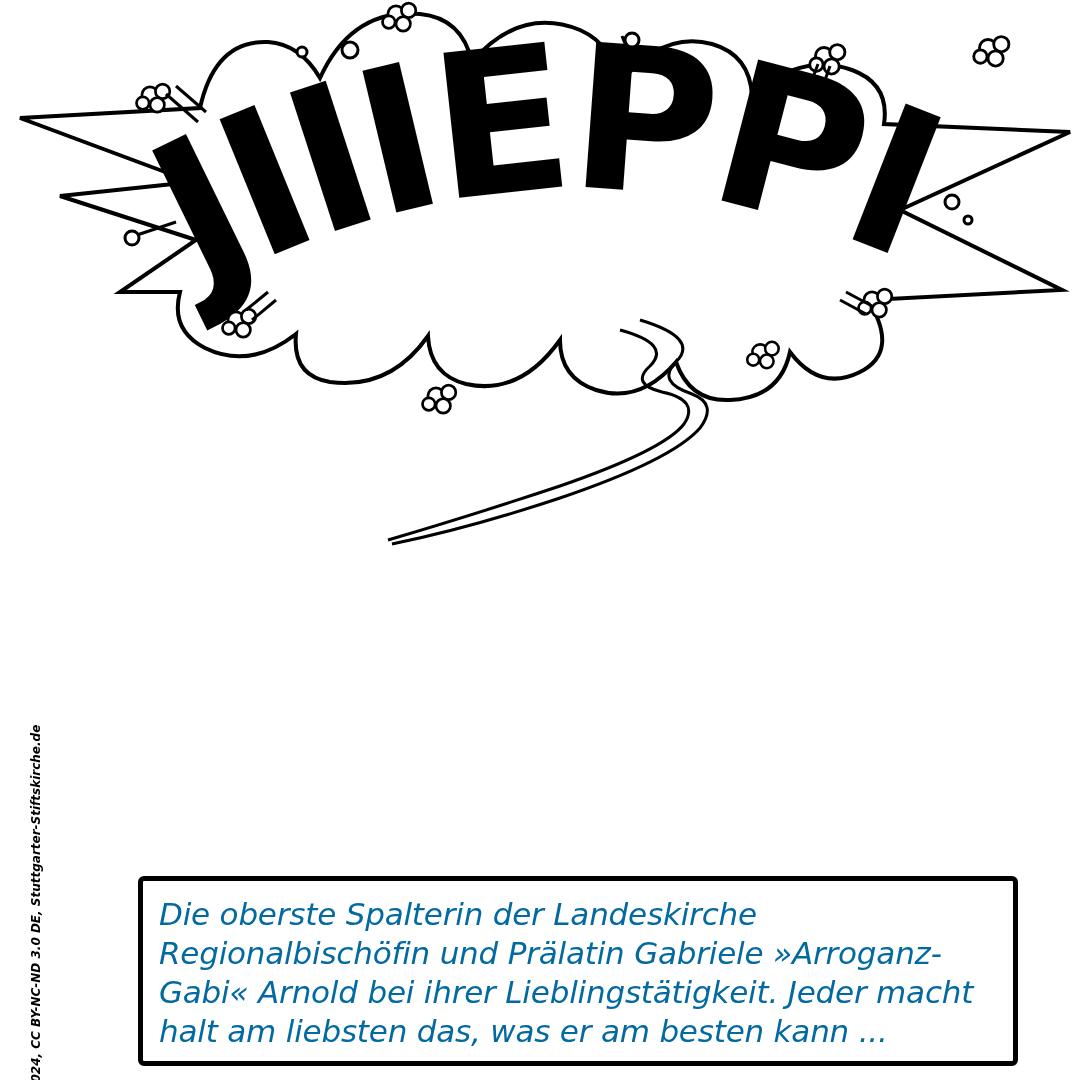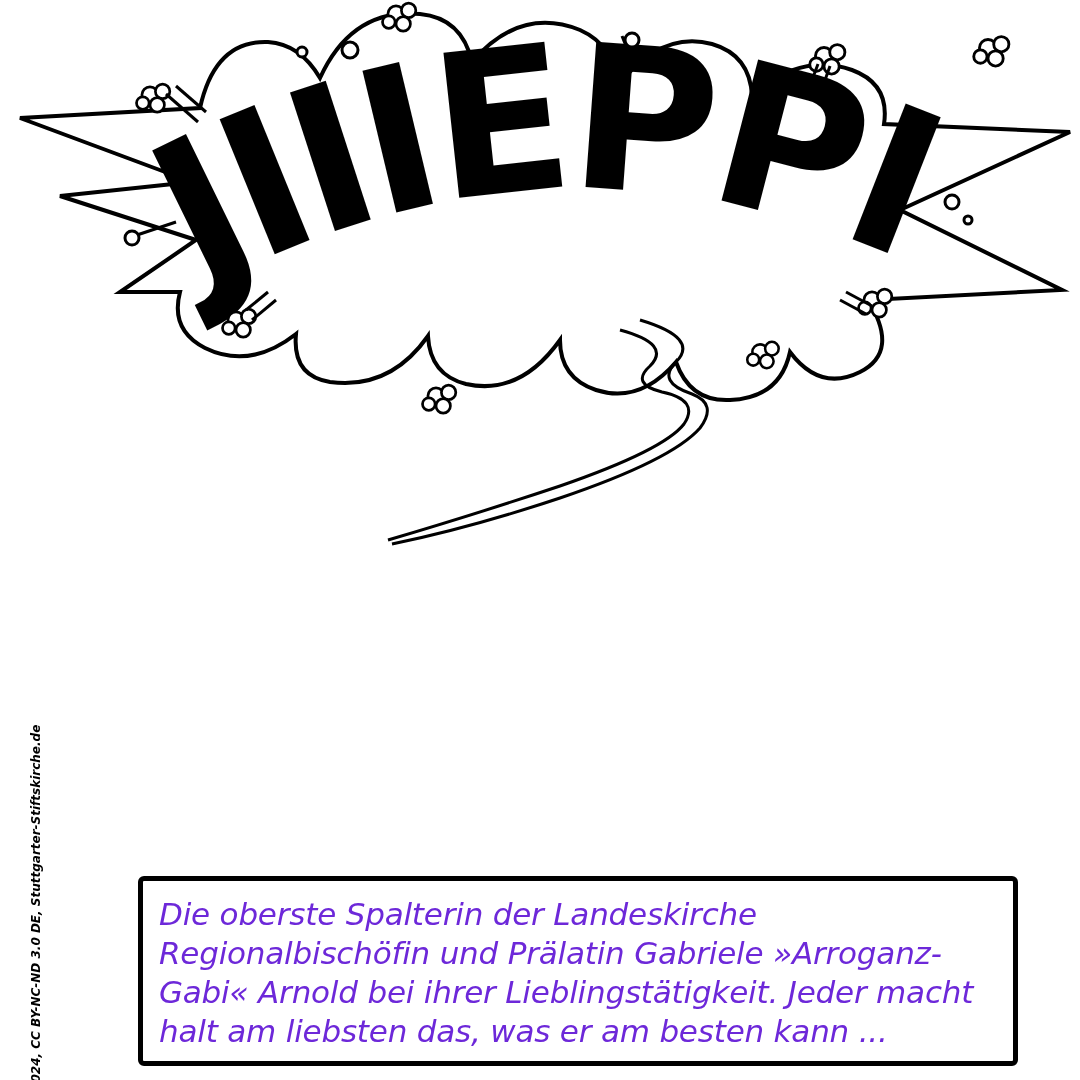--- a/index.html
+++ b/index.html
@@ -68,21 +68,21 @@
     border-radius: 6px;
     background: #ffffff;
     padding: 14px 16px 10px 16px;
   }
   #caption-text {
     font-family: "DejaVu Sans", sans-serif;
     font-style: italic;
     font-weight: normal;
     font-size: 31px;
     line-height: 1.26;
-    color: #6d28d9;
+    color: #0369a1;
     letter-spacing: -0.2px;
   }
 </style>
 </head>
 <body>
 
 <div id="comic-stage">
 
   <svg class="burst-svg" viewBox="0 0 1080 620" xmlns="http://www.w3.org/2000/svg">
 

